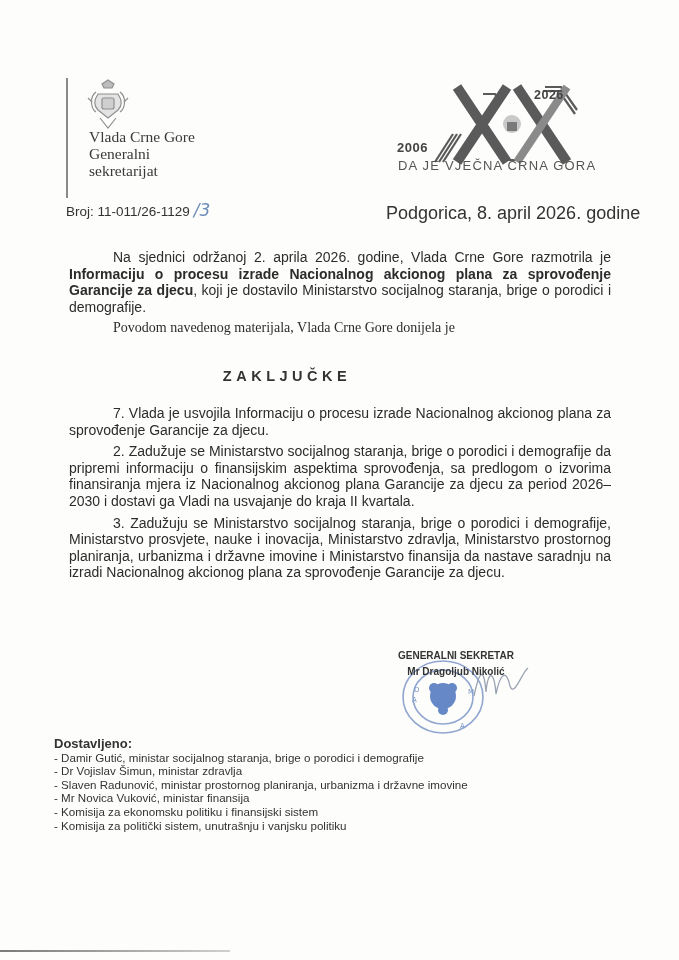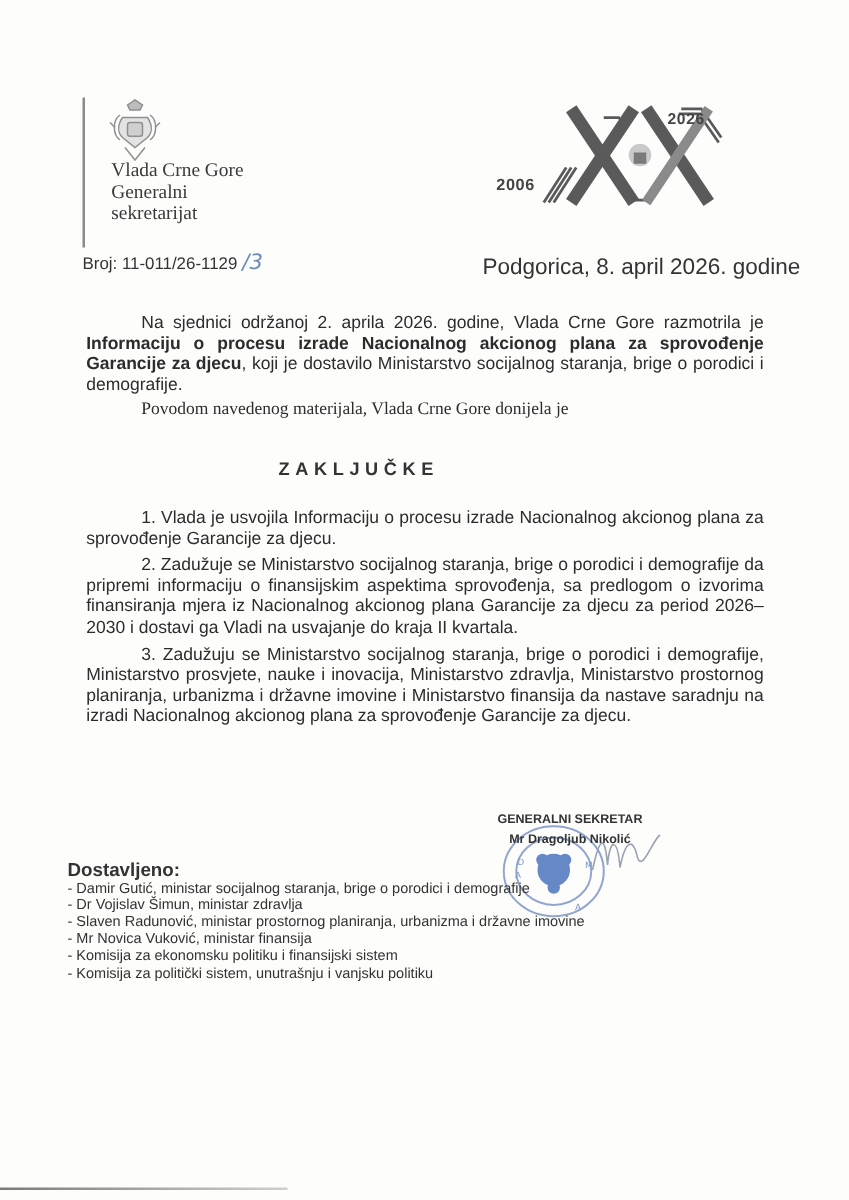--- a/index.html
+++ b/index.html
@@ -28,21 +28,21 @@
   .indent { text-indent:44px; }
   .heading { position:absolute; left:0; width:558px; top:368px; text-align:center; font-weight:bold; font-size:14.5px; letter-spacing:4.5px; color:#333; padding-left:16px; box-sizing:border-box; }
   .p-conc { top:400px; }
   .p { margin:5px; }
   
   .sig { position:absolute; left:398px; top:648px; text-align:center; font-weight:bold; font-size:10px; line-height:16px; color:#333; }
   .stamp { position:absolute; left:400px; top:658px; width:86px; height:78px; }
   .signature { position:absolute; left:470px; top:662px; width:70px; height:40px; }
   
   .dist { position:absolute; left:54px; top:690px; font-size:11.6px; line-height:13.6px; color:#333; }
-  .dist-title { font-weight:bold; font-size:15px; }
+  .dist-title { font-weight:bold; font-size:13px;margin-top:47px; }
   .dist-item { white-space:nowrap; }
   .fold { position:absolute; left:0; top:950px; width:230px; height:2px; background:linear-gradient(90deg,#7a7a7a,#cfcfcf); }
 </style>
 </head>
 <body>
 
 <div class="page">
 
   <div class="gov-block">
     <div class="gov-bar"></div>
@@ -81,35 +81,36 @@
     <g stroke="#8a8a8a" stroke-width="8">
         <line x1="172" y1="5" x2="122" y2="80"></line>
       </g>
     <g fill="#c9c9c9">
       <circle cx="117" cy="42" r="9"></circle>
       <rect x="112" y="40" width="10" height="9" fill="#7a7a7a"></rect>
     </g>
   </svg>
   <div class="anniv-year-r">2026</div>
   <div class="anniv-year-l">2006</div>
+  <div class="anniv-motto">DA JE VJEČNA CRNA GORA</div>
 
   <div class="ref">
     <span>Broj: 11-011/26-1129</span><span class="ref-hand">/3</span>
   </div>
   <div class="date">Podgorica, 8. april 2026. godine</div>
 
   <div class="body p-intro">
     <p class="p indent"><span>Na sjednici održanoj 2. aprila 2026. godine, Vlada Crne Gore razmotrila je </span><b>Informaciju o procesu izrade Nacionalnog akcionog plana za sprovođenje Garancije za djecu</b><span>, koji je dostavilo Ministarstvo socijalnog staranja, brige o porodici i demografije.</span></p>
     <p class="p" style="padding-left:44px;font-family:Liberation Serif, serif;">Povodom navedenog materijala, Vlada Crne Gore donijela je</p>
   </div>
 
   <div class="heading">ZAKLJUČKE</div>
 
   <div class="body p-conc">
-    <p class="p indent">1. Vlada je usvojila Informaciju o procesu izrade Nacionalnog akcionog plana za sprovođenje Garancije za djecu.</p>
+    <p class="p indent">7. Vlada je usvojila Informaciju o procesu izrade Nacionalnog akcionog plana za sprovođenje Garancije za djecu.</p>
     <p class="p indent">2. Zadužuje se Ministarstvo socijalnog staranja, brige o porodici i demografije da pripremi informaciju o finansijskim aspektima sprovođenja, sa predlogom o izvorima finansiranja mjera iz Nacionalnog akcionog plana Garancije za djecu za period 2026–2030 i dostavi ga Vladi na usvajanje do kraja II kvartala.</p>
     <p class="p indent">3. Zadužuju se Ministarstvo socijalnog staranja, brige o porodici i demografije, Ministarstvo prosvjete, nauke i inovacija, Ministarstvo zdravlja, Ministarstvo prostornog planiranja, urbanizma i državne imovine i Ministarstvo finansija da nastave saradnju na izradi Nacionalnog akcionog plana za sprovođenje Garancije za djecu.</p>
   </div>
 
   <svg class="stamp" viewBox="0 0 86 78">
     <g fill="none" stroke="#7d97c8" stroke-width="1.6" opacity="0.85">
       <ellipse cx="43" cy="39" rx="40" ry="36"></ellipse>
       <ellipse cx="43" cy="39" rx="30" ry="27"></ellipse>
     </g>
     <g fill="#4e74bd" opacity="0.85">

